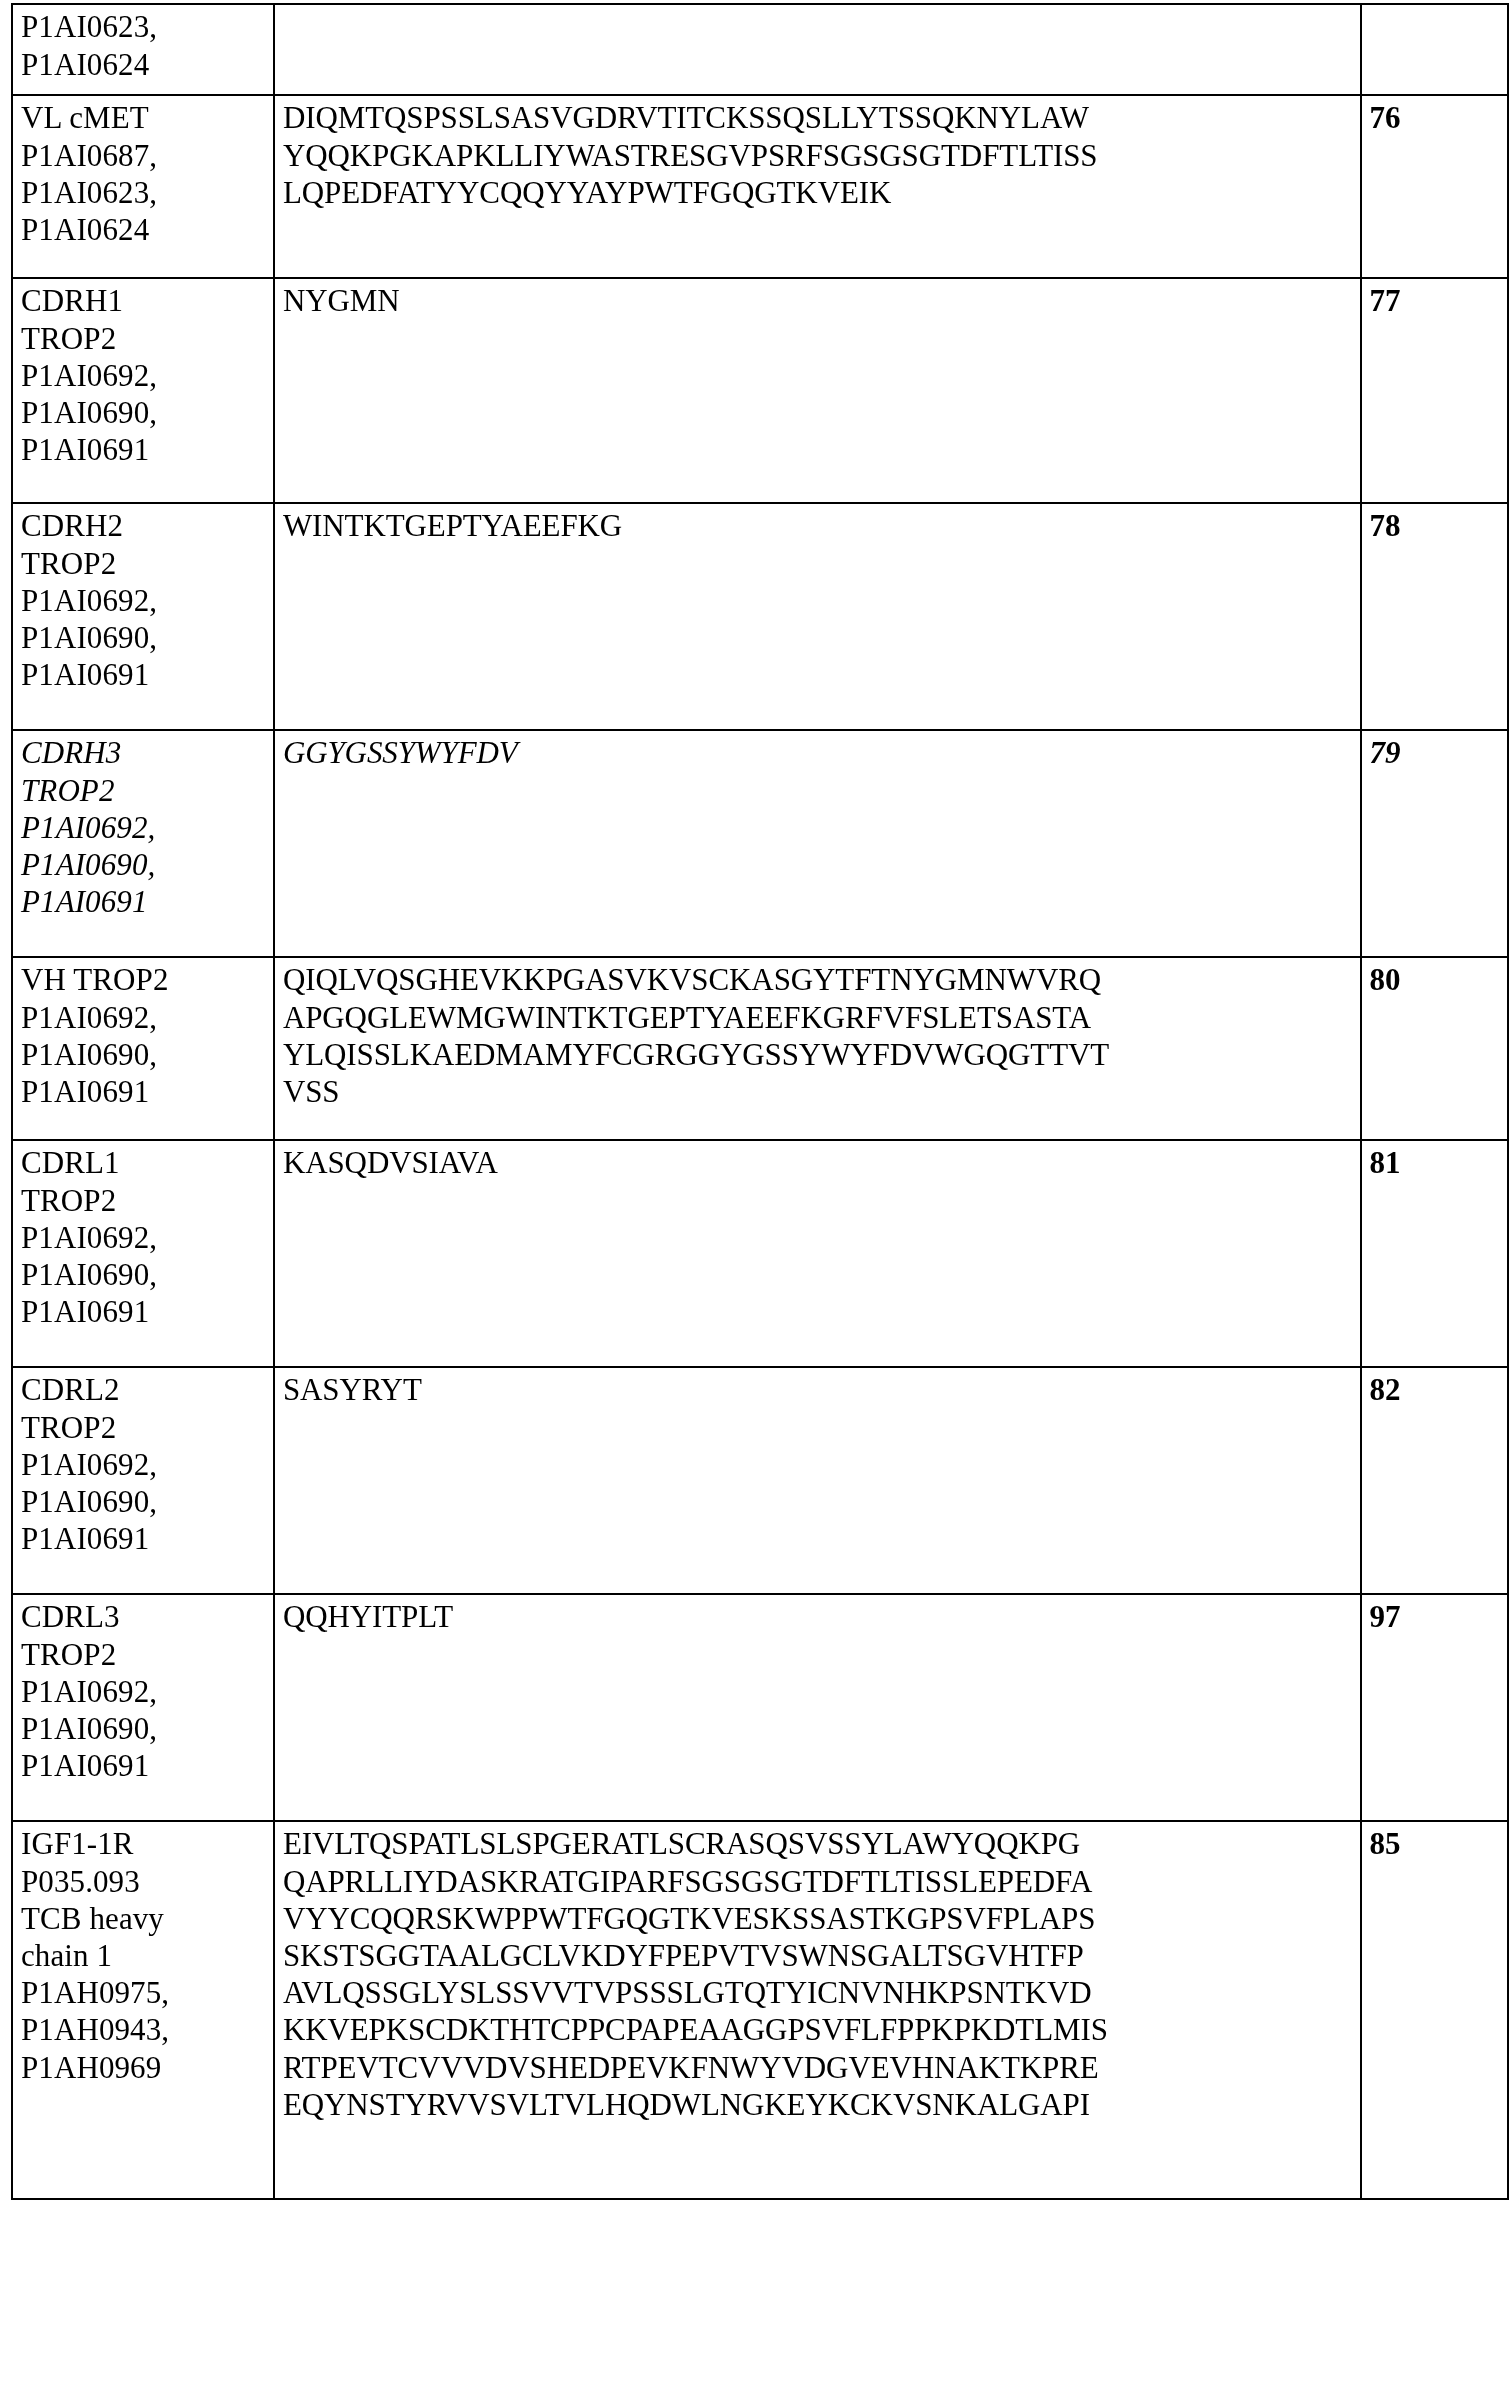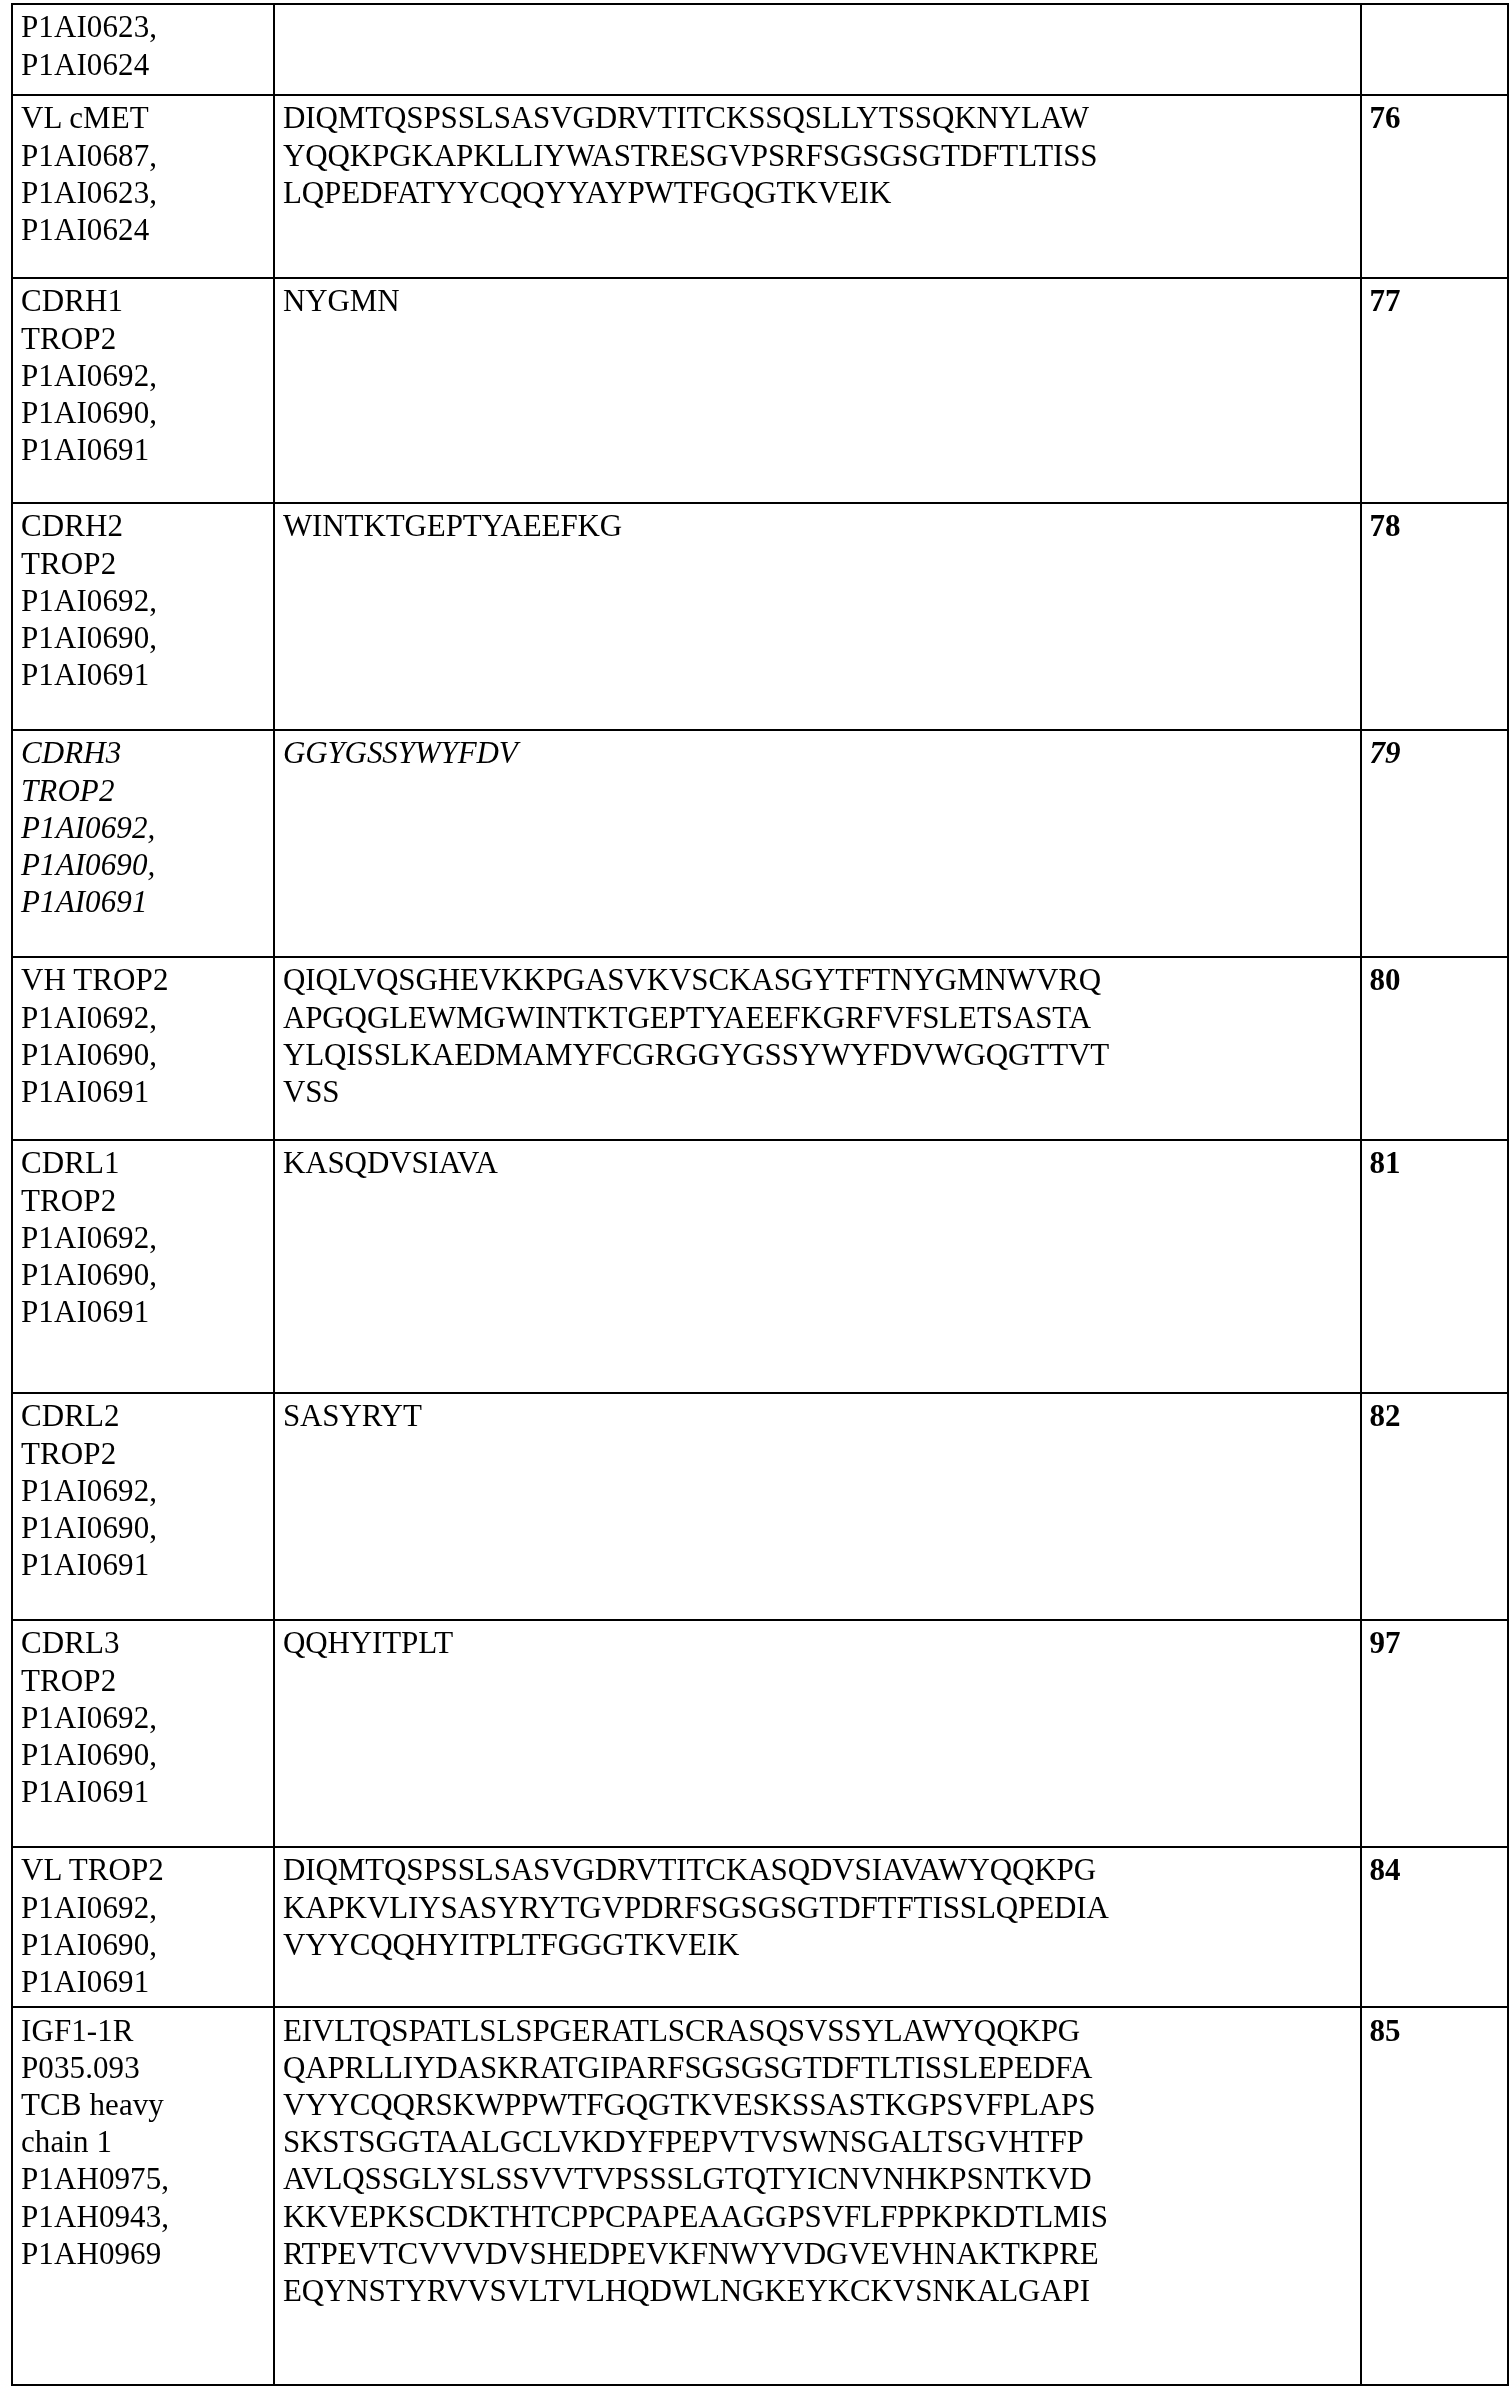--- a/index.html
+++ b/index.html
@@ -120,21 +120,21 @@
           <td class="label-cell">VH TROP2
 P1AI0692,
 P1AI0690,
 P1AI0691</td>
           <td class="seq-cell">QIQLVQSGHEVKKPGASVKVSCKASGYTFTNYGMNWVRQ
 APGQGLEWMGWINTKTGEPTYAEEFKGRFVFSLETSASTA
 YLQISSLKAEDMAMYFCGRGGYGSSYWYFDVWGQGTTVT
 VSS</td>
           <td class="id-cell">80</td>
         </tr>
-        <tr style="height: 253px; border-radius: 19px;">
+        <tr style="height: 227px; border-radius: 19px;">
           <td class="label-cell">CDRL1
 TROP2
 P1AI0692,
 P1AI0690,
 P1AI0691</td>
           <td class="seq-cell">KASQDVSIAVA</td>
           <td class="id-cell">81</td>
         </tr>
         <tr style="height: 227px;">
           <td class="label-cell">CDRL2
@@ -147,30 +147,20 @@
         </tr>
         <tr style="height: 227px;">
           <td class="label-cell">CDRL3
 TROP2
 P1AI0692,
 P1AI0690,
 P1AI0691</td>
           <td class="seq-cell">QQHYITPLT</td>
           <td class="id-cell">97</td>
         </tr>
-        <tr style="height: 144px;">
-          <td class="label-cell">VL TROP2
-P1AI0692,
-P1AI0690,
-P1AI0691</td>
-          <td class="seq-cell">DIQMTQSPSSLSASVGDRVTITCKASQDVSIAVAWYQQKPG
-KAPKVLIYSASYRYTGVPDRFSGSGSGTDFTFTISSLQPEDIA
-VYYCQQHYITPLTFGGGTKVEIK</td>
-          <td class="id-cell">84</td>
-        </tr>
         <tr style="height: 378px;">
           <td class="label-cell">IGF1-1R
 P035.093
 TCB heavy
 chain 1
 P1AH0975,
 P1AH0943,
 P1AH0969</td>
           <td class="seq-cell">EIVLTQSPATLSLSPGERATLSCRASQSVSSYLAWYQQKPG
 QAPRLLIYDASKRATGIPARFSGSGSGTDFTLTISSLEPEDFA

